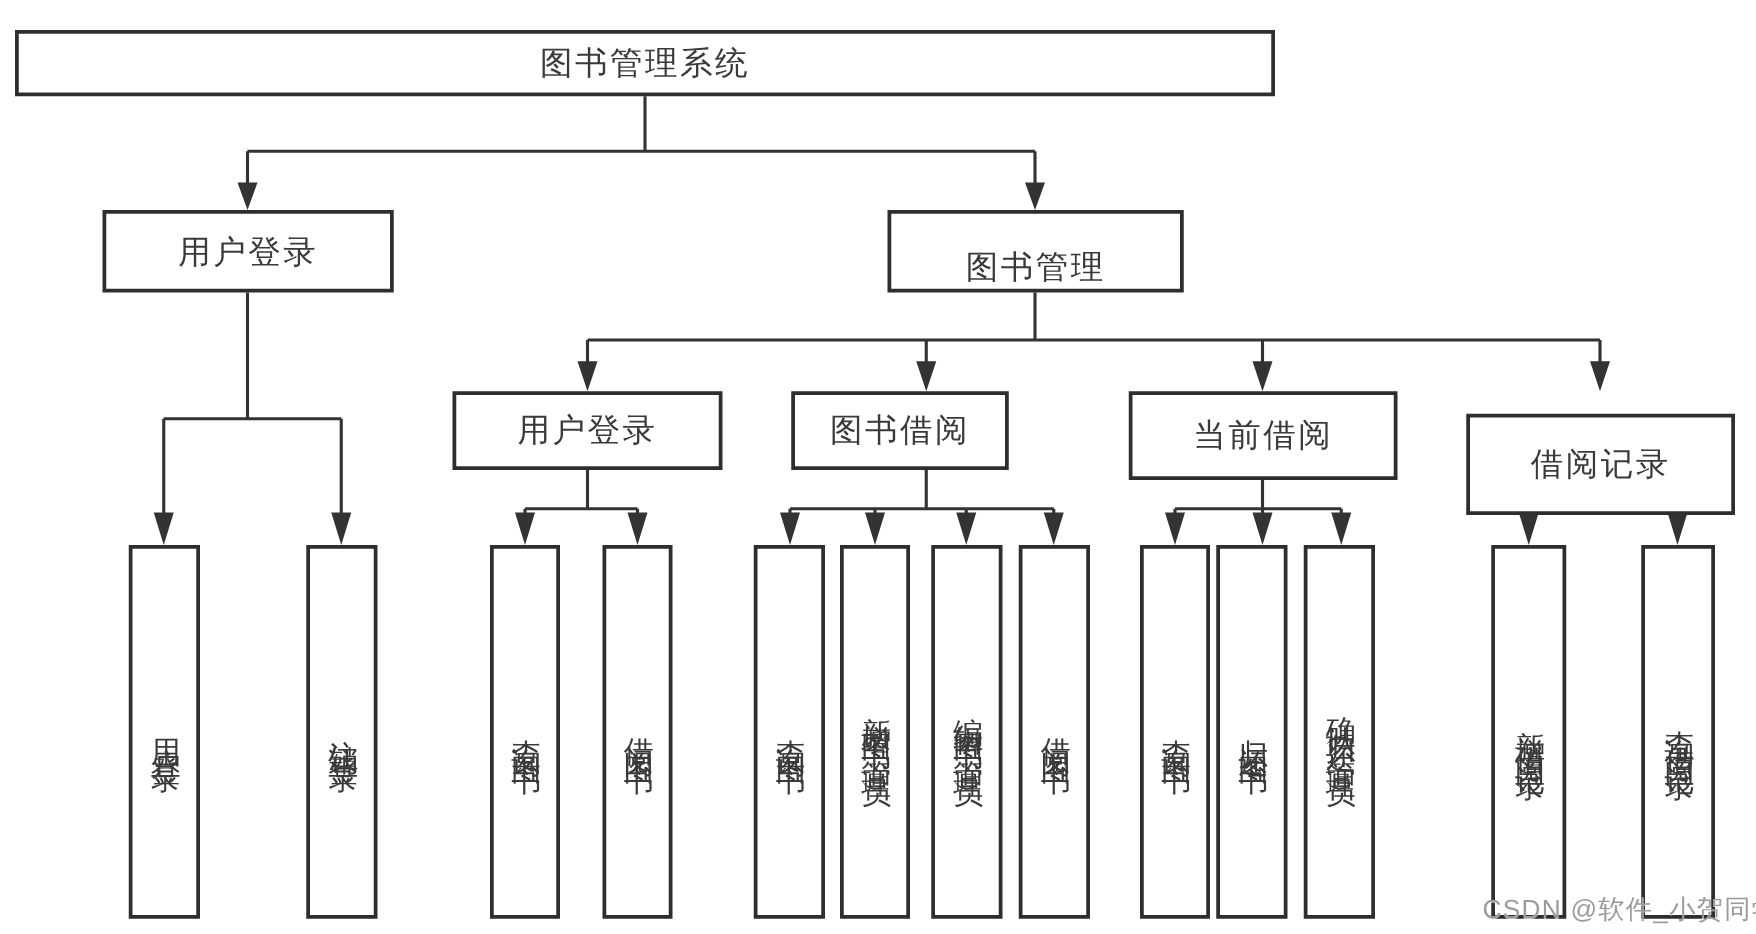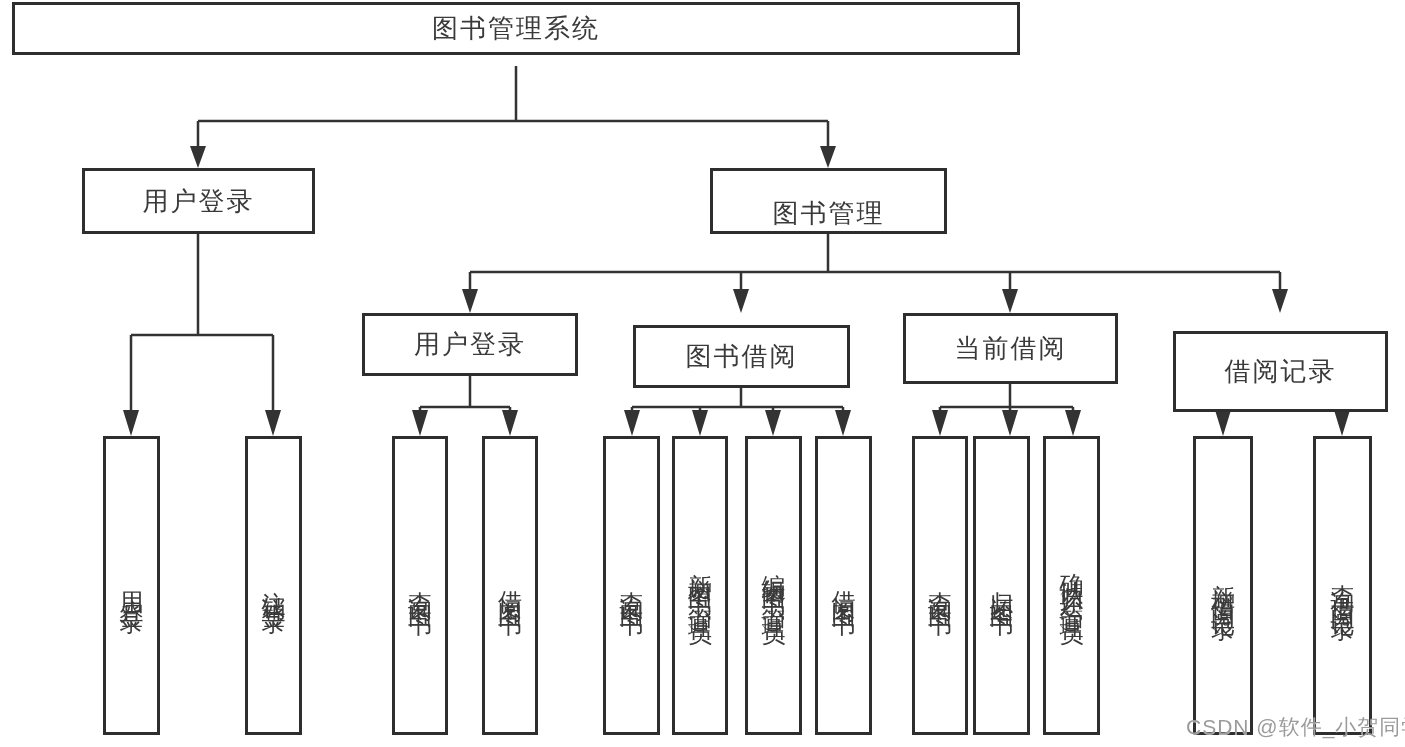--- a/index.html
+++ b/index.html
@@ -95,35 +95,35 @@
       M692 410 L708 410 L700 436 Z
       M765 410 L781 410 L773 436 Z
       M835 410 L851 410 L843 436 Z
       M932 410 L948 410 L940 436 Z
       M1002 410 L1018 410 L1010 436 Z
       M1065 410 L1081 410 L1073 436 Z
       M1215 410 L1231 410 L1223 436 Z
       M1334 410 L1350 410 L1342 436 Z"></path>
   </svg>
 
-  <div class="node" style="left:12px;top:2px;width:1008px;height:53px;">
+  <div class="node" style="left:12px;top:24px;width:1008px;height:53px;">
     <span>图书管理系统</span>
   </div>
 
   <div class="node" style="left:82px;top:168px;width:233px;height:66px;">
     <span>用户登录</span>
   </div>
   <div class="node" style="left:710px;top:168px;width:237px;height:66px;align-items:flex-end;">
     <span>图书管理</span>
   </div>
 
   <div class="node" style="left:362px;top:313px;width:216px;height:63px;">
     <span>用户登录</span>
   </div>
-  <div class="node" style="left:633px;top:313px;width:217px;height:63px;margin-top:12px;">
+  <div class="node" style="left:633px;top:313px;width:174px;height:63px;">
     <span>图书借阅</span>
   </div>
   <div class="node" style="left:903px;top:313px;width:215px;height:71px;">
     <span>当前借阅</span>
   </div>
   <div class="node" style="left:1173px;top:331px;width:215px;height:81px;">
     <span>借阅记录</span>
   </div>
 
   <div class="node leaf" style="left:103px;top:436px;width:57px;height:299px;">

